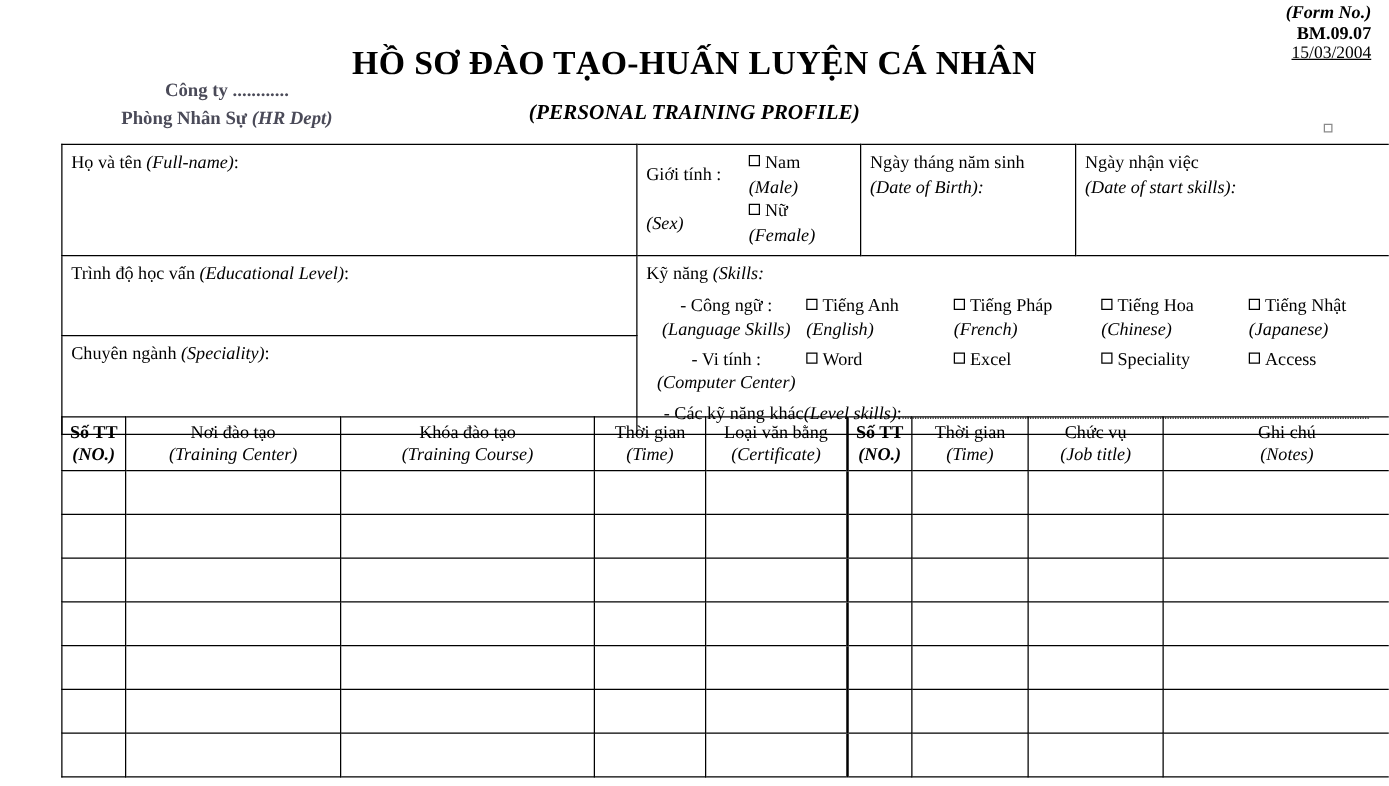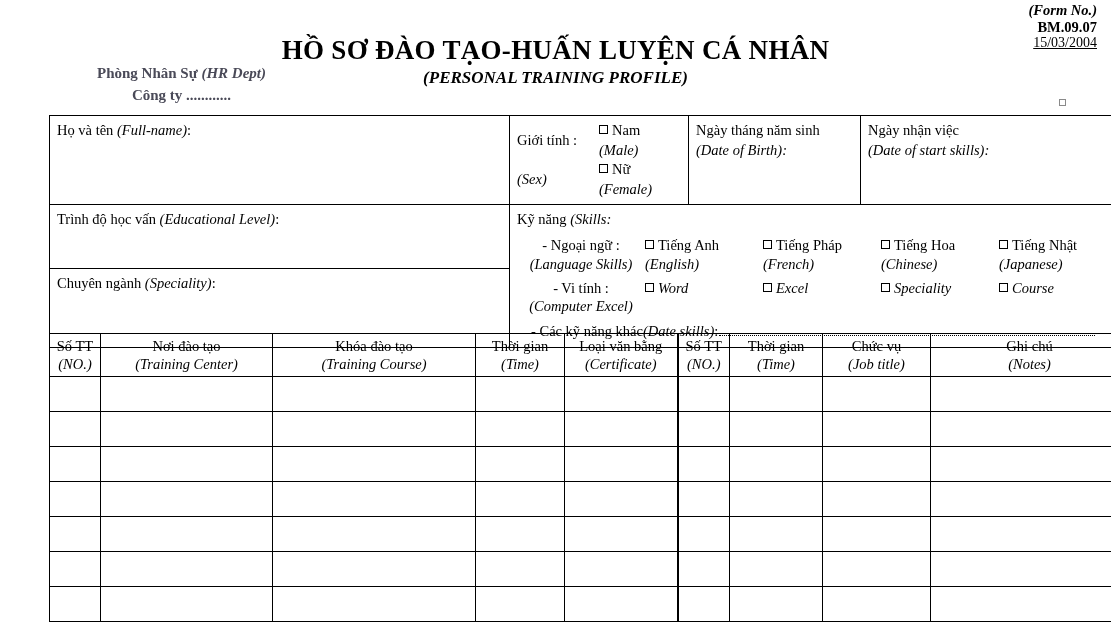--- a/index.html
+++ b/index.html
@@ -54,21 +54,21 @@
   .title-main {
     font-size: 27px;
     font-weight: bold;
     letter-spacing: 0.3px;
     line-height: 1.05;
   }
   .title-sub {
     font-size: 17px;
     font-weight: bold;
     font-style: italic;
-    margin-top: 4px;
+    margin-top: 16px;
   }
 
   
   .company {
     position: absolute;
     top: 63px;
     left: 44px;
     width: 275px;
     text-align: center;
     color: #4a4a58;
@@ -171,21 +171,21 @@
     display: block;
     white-space: nowrap;
   }
   .opt .opt-en {
     display: block;
     font-style: italic;
     white-space: nowrap;
   }
   .lang-opts .opt { width: 118px; }
   .comp-opts .opt { width: 118px; }
-  .comp-opts .opt .opt-vi { padding-left: 0; font-style: italic; }
+  .comp-opts .opt .opt-vi { padding-left: 0; }
 
   .other-row {
     display: flex;
     align-items: baseline;
     margin-top: 6px;
     padding-left: 14px;
   }
   .other-label { white-space: nowrap; }
   .dots {
     flex: 1 1 auto;
@@ -224,21 +224,21 @@
   #process-table td.colhead .ch-en {
     display: block;
     font-style: italic;
   }
   #process-table td.datacell {
     height: 30px;
   }
   .thick-left {
     border-left-width: 2px !important;
   }
-  td.sott-head { font-size: 14px; }
+  td.sott-head { font-size: 14px; font-weight: bold; }
   .colhead.left-align-no {
     text-align: left;
     padding-left: 5px;
   }
 </style>
 </head>
 <body>
 
 <div class="page">
 
@@ -247,22 +247,22 @@
     <div class="fn-code">BM.09.07</div>
     <div class="fn-date">15/03/2004</div>
   </div>
 
   <div class="title-wrap">
     <div class="title-main">HỒ SƠ ĐÀO TẠO-HUẤN LUYỆN CÁ NHÂN</div>
     <div class="title-sub">(PERSONAL TRAINING PROFILE)</div>
   </div>
 
   <div class="company">
+    <div>Công ty ............</div>
     <div><span>Phòng Nhân Sự </span><span class="hr-dept">(HR Dept)</span></div>
-    <div>Công ty ............</div>
   </div>
 
   <div class="stray-square"></div>
 
   <table class="grid" id="identity-table">
     <colgroup>
       <col style="width:460px">
       <col style="width:179px">
       <col style="width:172px">
       <col style="width:268px">
@@ -289,21 +289,21 @@
           <div class="lbl-en">(Date of start skills):</div>
         </td>
       </tr>
       <tr>
         <td class="cell-edu"><span>Trình độ học vấn </span><span class="lbl-en">(Educational Level)</span><span>:</span></td>
         <td rowspan="2" colspan="3">
           <div class="skills-head"><span>Kỹ năng </span><span class="lbl-en">(Skills:</span></div>
 
           <div class="skill-row">
             <div class="skill-kind">
-              <span class="kind-vi">- Ngoại ngữ   :</span>
+              <span class="kind-vi">- Công ngữ   :</span>
               <span class="kind-en">(Language Skills)</span>
             </div>
             <div class="skill-opts lang-opts">
               <div class="opt">
                 <span class="opt-vi"><span class="chk"></span><span>Tiếng Anh</span></span>
                 <span class="opt-en">(English)</span>
               </div>
               <div class="opt">
                 <span class="opt-vi"><span class="chk"></span><span>Tiếng Pháp</span></span>
                 <span class="opt-en">(French)</span>
@@ -315,41 +315,41 @@
               <div class="opt">
                 <span class="opt-vi"><span class="chk"></span><span>Tiếng Nhật</span></span>
                 <span class="opt-en">(Japanese)</span>
               </div>
             </div>
           </div>
 
           <div class="skill-row">
             <div class="skill-kind">
               <span class="kind-vi">- Vi tính        :</span>
-              <span class="kind-en">(Computer Excel)</span>
+              <span class="kind-en">(Computer Center)</span>
             </div>
             <div class="skill-opts comp-opts">
               <div class="opt">
                 <span class="opt-vi"><span class="chk"></span><span>Word</span></span>
               </div>
               <div class="opt">
                 <span class="opt-vi"><span class="chk"></span><span>Excel</span></span>
               </div>
               <div class="opt">
                 <span class="opt-vi"><span class="chk"></span><span>Speciality</span></span>
               </div>
               <div class="opt">
-                <span class="opt-vi"><span class="chk"></span><span>Course</span></span>
+                <span class="opt-vi"><span class="chk"></span><span>Access</span></span>
               </div>
             </div>
           </div>
 
           <div class="other-row">
             <span class="other-label">- Các kỹ năng khác </span>
-              <span class="other-label lbl-en">(Date skills)</span>
+              <span class="other-label lbl-en">(Level skills)</span>
               <span class="other-label">:</span>
             <span class="dots"></span>
           </div>
         </td>
       </tr>
       <tr>
         <td class="cell-spec"><span>Chuyên ngành </span><span class="lbl-en">(Speciality)</span><span>:</span></td>
       </tr>
     </tbody>
   </table>

